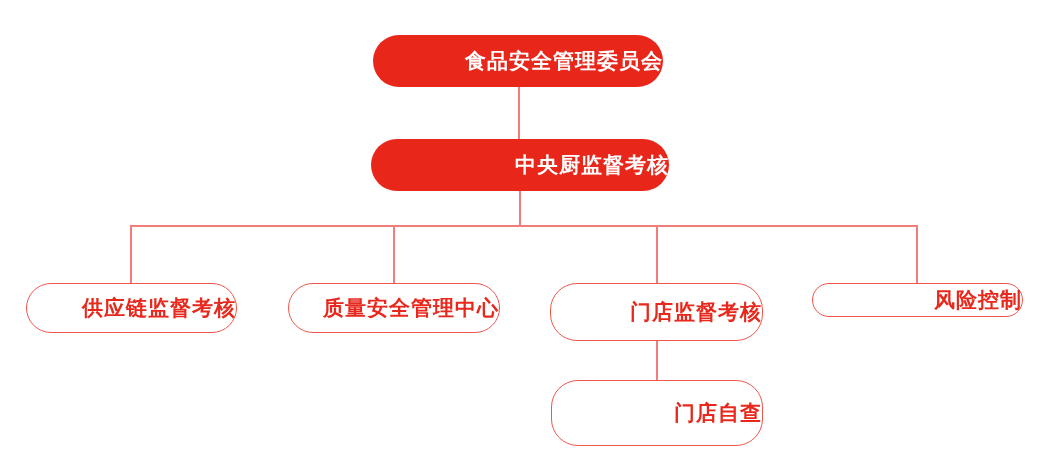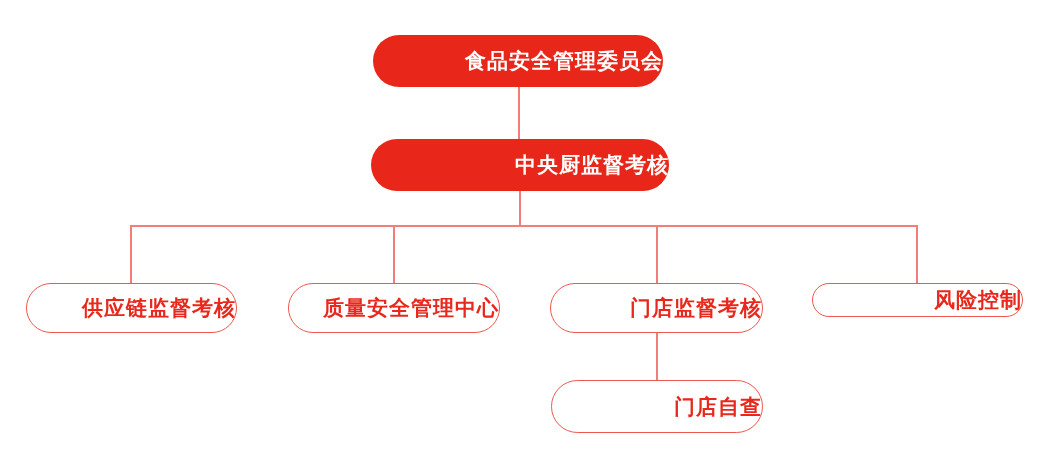--- a/index.html
+++ b/index.html
@@ -65,25 +65,25 @@
   </div>
 
   <div class="node outlined" style="left:26px;top:283px;width:211px;height:50px">
     <span>供应链监督考核</span>
   </div>
 
   <div class="node outlined" style="left:288px;top:283px;width:212px;height:50px">
     <span>质量安全管理中心</span>
   </div>
 
-  <div class="node outlined" style="left:550px;top:283px;width:213px;height:50px">
+  <div class="node outlined" style="left:550px;top:283px;width:213px;height:58px">
     <span>门店监督考核</span>
   </div>
 
   <div class="node outlined" style="left:812px;top:283px;width:211px;height:34px">
     <span>风险控制</span>
   </div>
 
-  <div class="node outlined" style="left:551px;top:380px;width:212px;height:53px">
+  <div class="node outlined" style="left:551px;top:380px;width:212px;height:66px">
     <span>门店自查</span>
   </div>
 
 </div>
 
 </body></html>

